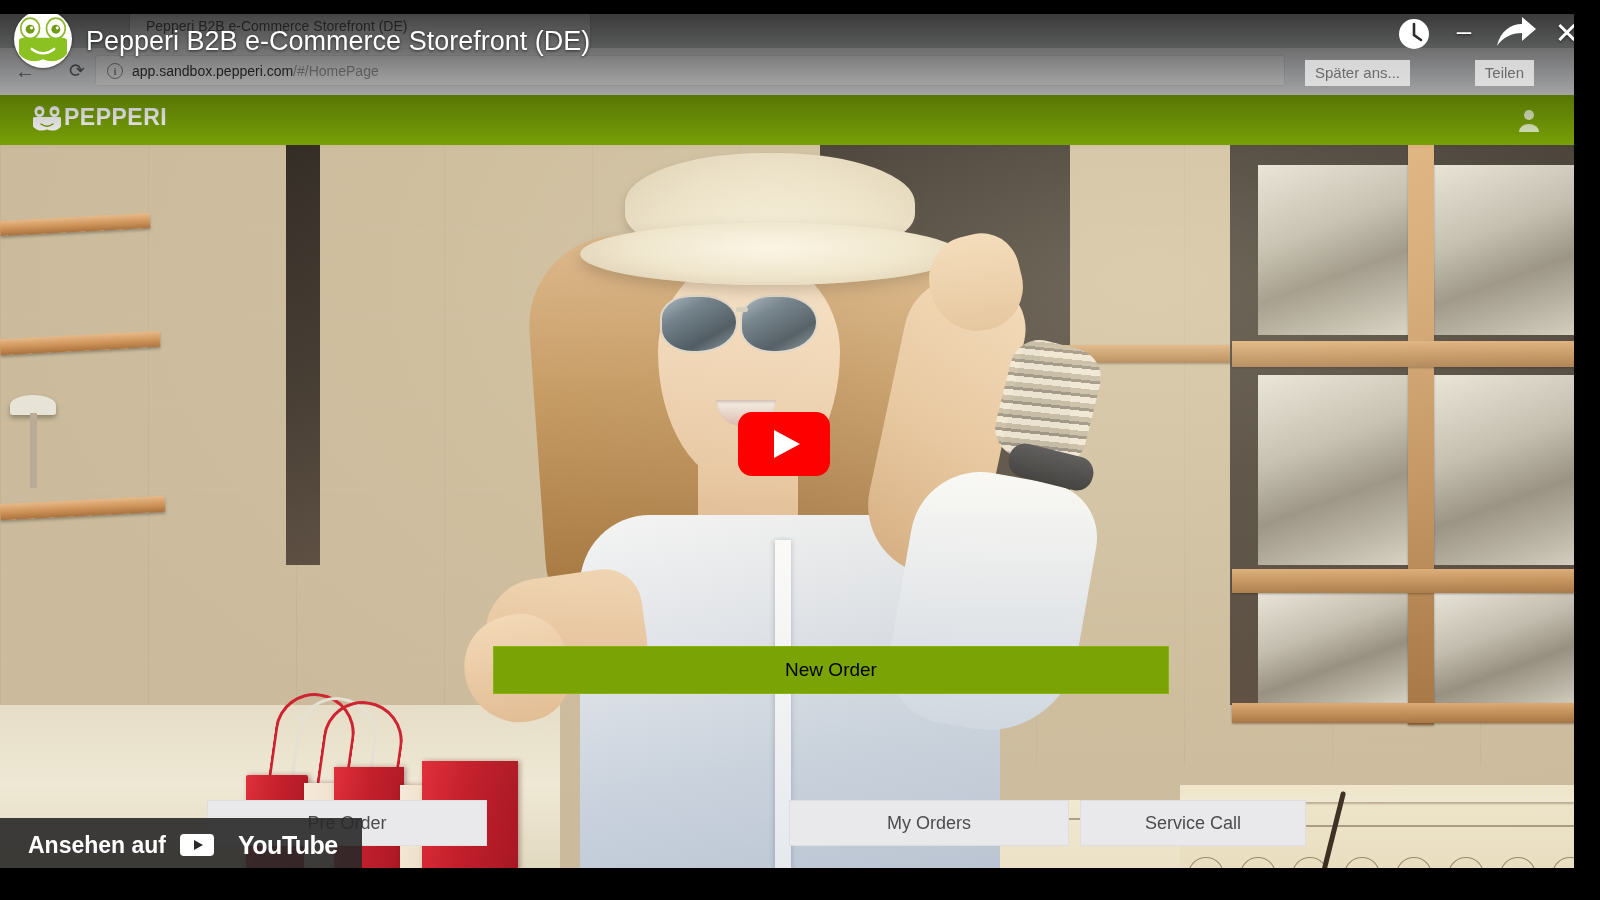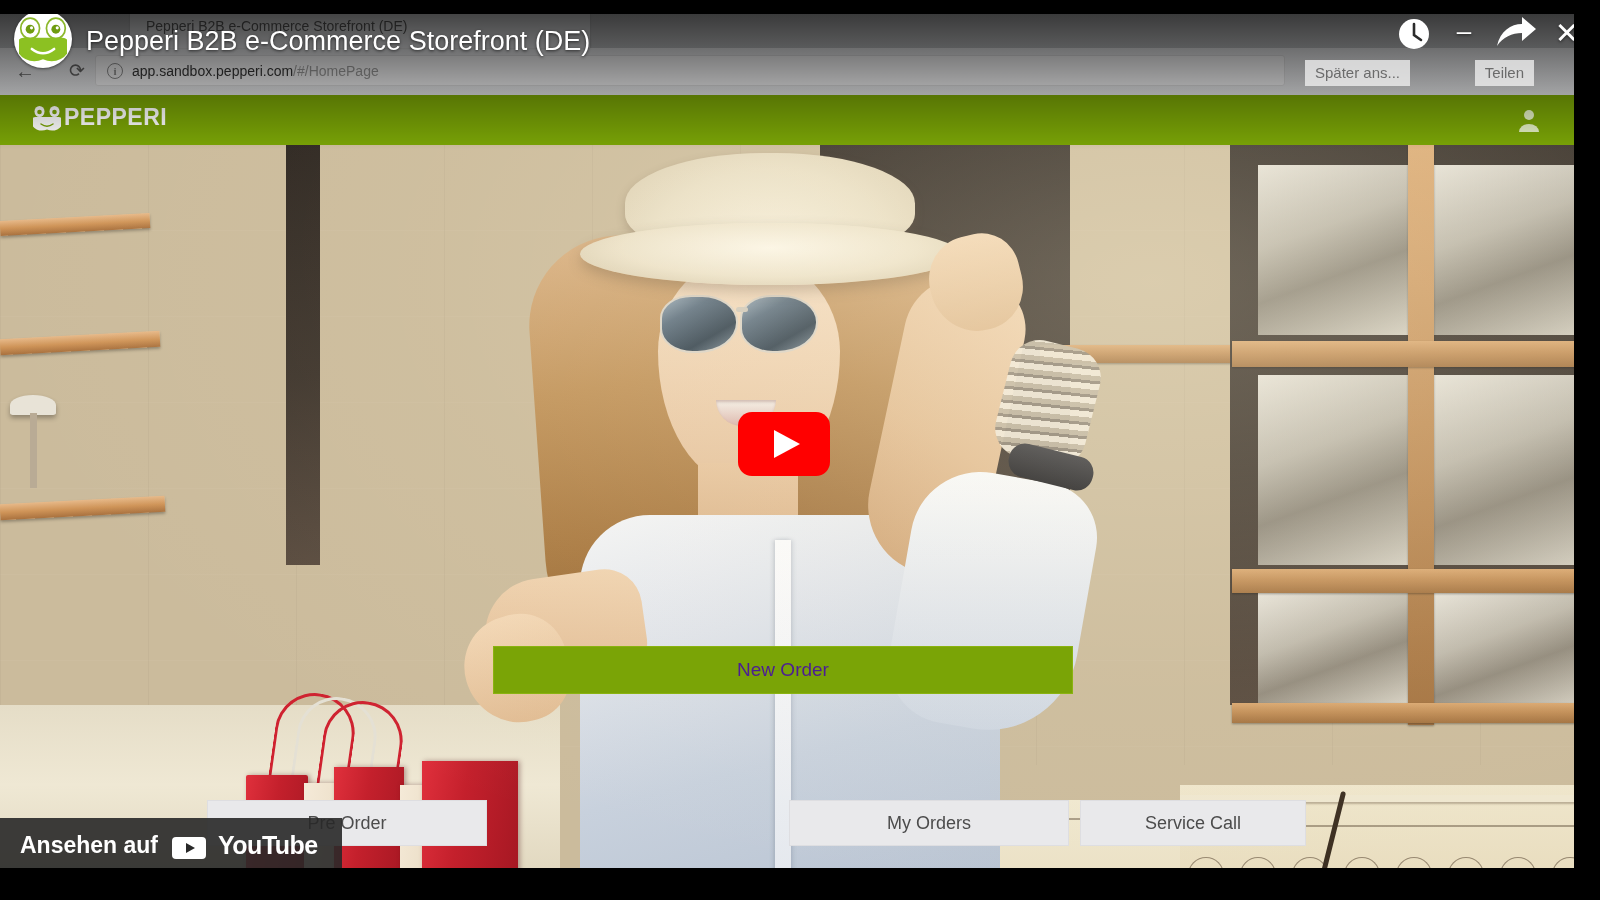--- a/index.html
+++ b/index.html
@@ -362,24 +362,24 @@
   #haze {
     left: 0; top: 0; width: 1600px; height: 755px;
     background: radial-gradient(ellipse at 72% 18%, rgba(255,245,215,.30) 0%, rgba(255,240,200,.07) 45%, rgba(0,0,0,0) 72%);
     pointer-events: none;
   }
 
   
   #new-order-btn {
     position: absolute;
     left: 493px; top: 551px;
-    width: 580px; height: 48px;
+    width: 676px; height: 48px;
     background: #7aa406;
     border: 1px solid #8ab310;
-    color: #4c1d95;
+    color: #000000;
     font-size: 19px;
     line-height: 46px;
     text-align: center;
     z-index: 7;
     cursor: pointer;
   }
   .tile {
     position: absolute;
     height: 46px;
     background: #e9e9eb;
@@ -472,31 +472,31 @@
     position: absolute;
     left: 738px; top: 412px;
     width: 92px; height: 64px;
     z-index: 24;
     cursor: pointer;
   }
   #yt-watch-on {
     position: absolute;
     left: 0; top: 818px;
     height: 54px;
-    padding: 0 24px 0 20px;
+    padding: 0 24px 0 28px;
     background: rgba(40,40,40,.90);
     z-index: 24;
     display: flex; align-items: center; gap: 14px;
     cursor: pointer;
   }
   #yt-watch-on-label {
     color: #fff; font-size: 23px; font-weight: bold;
   }
   #yt-wordmark {
-    display: flex; align-items: flex-end; gap: 12px;
+    display: flex; align-items: center; gap: 24px;
   }
   #yt-wordmark-text {
     color: #fff; font-size: 25px; font-weight: bold; letter-spacing: -.5px;
   }
 
   
   #bar-top {
     position: absolute; left: 0; top: 0; width: 1600px; height: 14px;
     background: #000; z-index: 30;
   }

